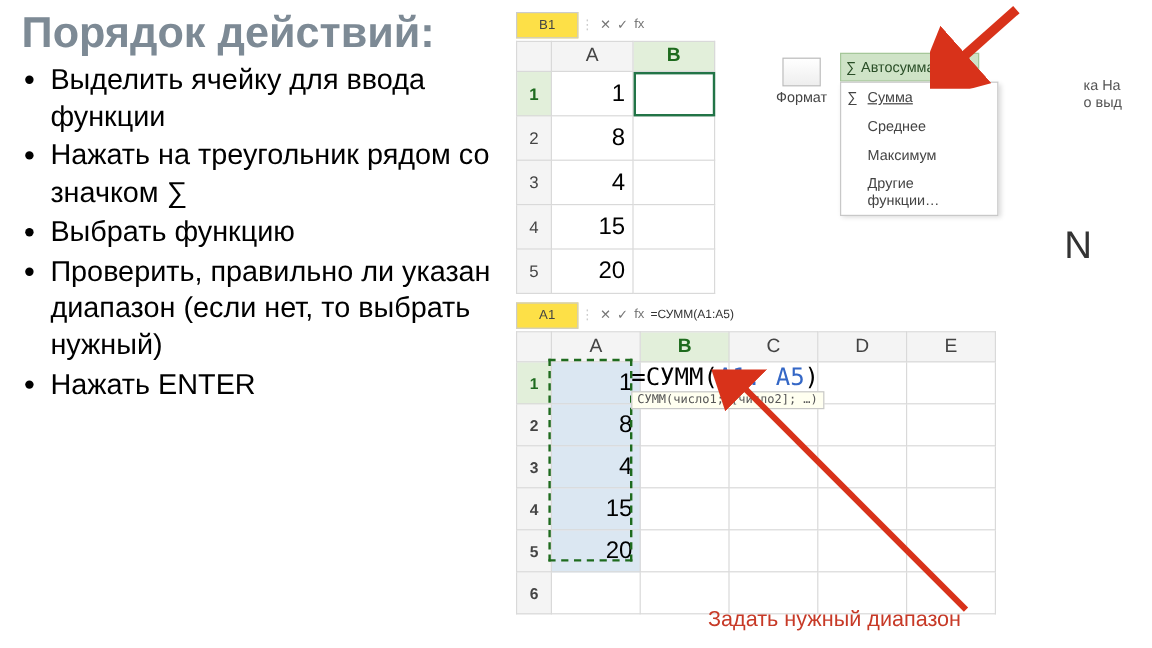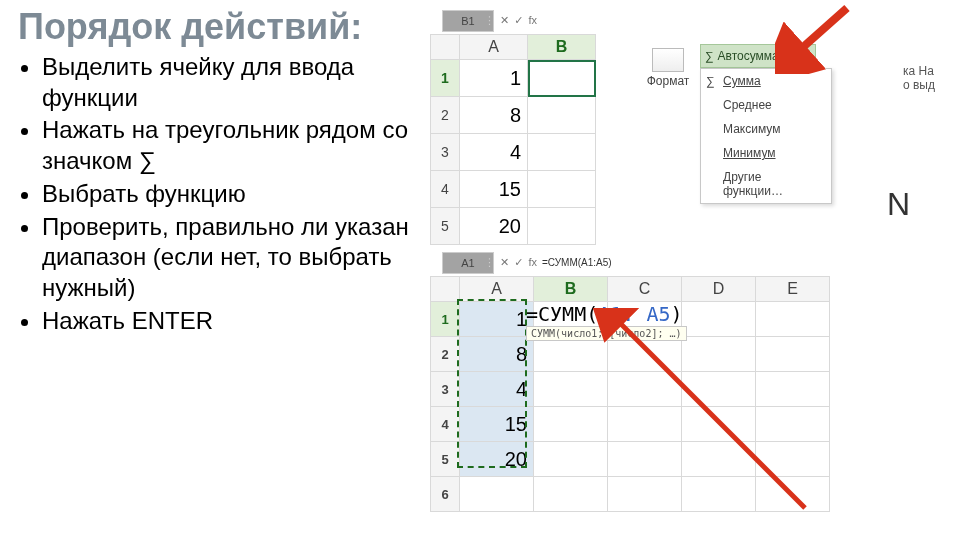--- a/index.html
+++ b/index.html
@@ -42,26 +42,26 @@
   
   .top-xl {
     position: absolute;
     left: 430px;
     top: 10px;
     width: 500px;
     height: 230px;
   }
   .namebox {
     position: absolute;
-    left: 12px; top: 0;
+    left: 0; top: 0;
     width: 50px; height: 20px;
     border: 1px solid #ccc;
     font-size: 11px;
     display: flex; align-items: center; justify-content: center;
-    background: #a3a3a3;
+    background: #fde047;
     color: #444;
   }
   .fx-row {
     position: absolute;
     left: 54px; top: 0; height: 20px;
     display: flex; align-items: center;
     font-size: 11px; color: #777;
     gap: 5px;
   }
   .fx-row .sep { color:#ccc; }
@@ -298,21 +298,20 @@
       </div>
       <div class="autosum-btn">
         <span>∑</span>
         <span>Автосумма</span>
         <span class="arrow">▼</span>
       </div>
       <div class="autosum-menu">
         <div><span class="mi-sigma">∑</span><span class="u">Сумма</span></div>
         <div>Среднее</div>
         <div>Максимум</div>
-        <div><span class="u">Минимум</span></div>
         <div>Другие функции…</div>
       </div>
     </div>
 
     <div class="ribbon-right-cut">
       <div>ка   На</div>
       <div>о    выд</div>
     </div>
     <div class="big-N">N</div>
 
@@ -407,14 +406,15 @@
     <svg class="arrow-bot" style="left:150px; top:56px; width:280px; height:210px;" viewBox="0 0 280 210">
       <defs>
           <marker id="ah2" markerWidth="10" markerHeight="10" refX="2" refY="5" orient="auto">
         <path d="M0,0 L10,5 L0,10 Z" fill="#d8321a"></path>
           </marker>
         </defs>
       <line x1="225" y1="200" x2="35" y2="10" stroke="#d8321a" stroke-width="5" marker-end="url(#ah2)"></line>
     </svg>
   </div>
 
+  <div class="anno-range">Задать нужный диапазон</div>
 
 </div>
 
 </body></html>

